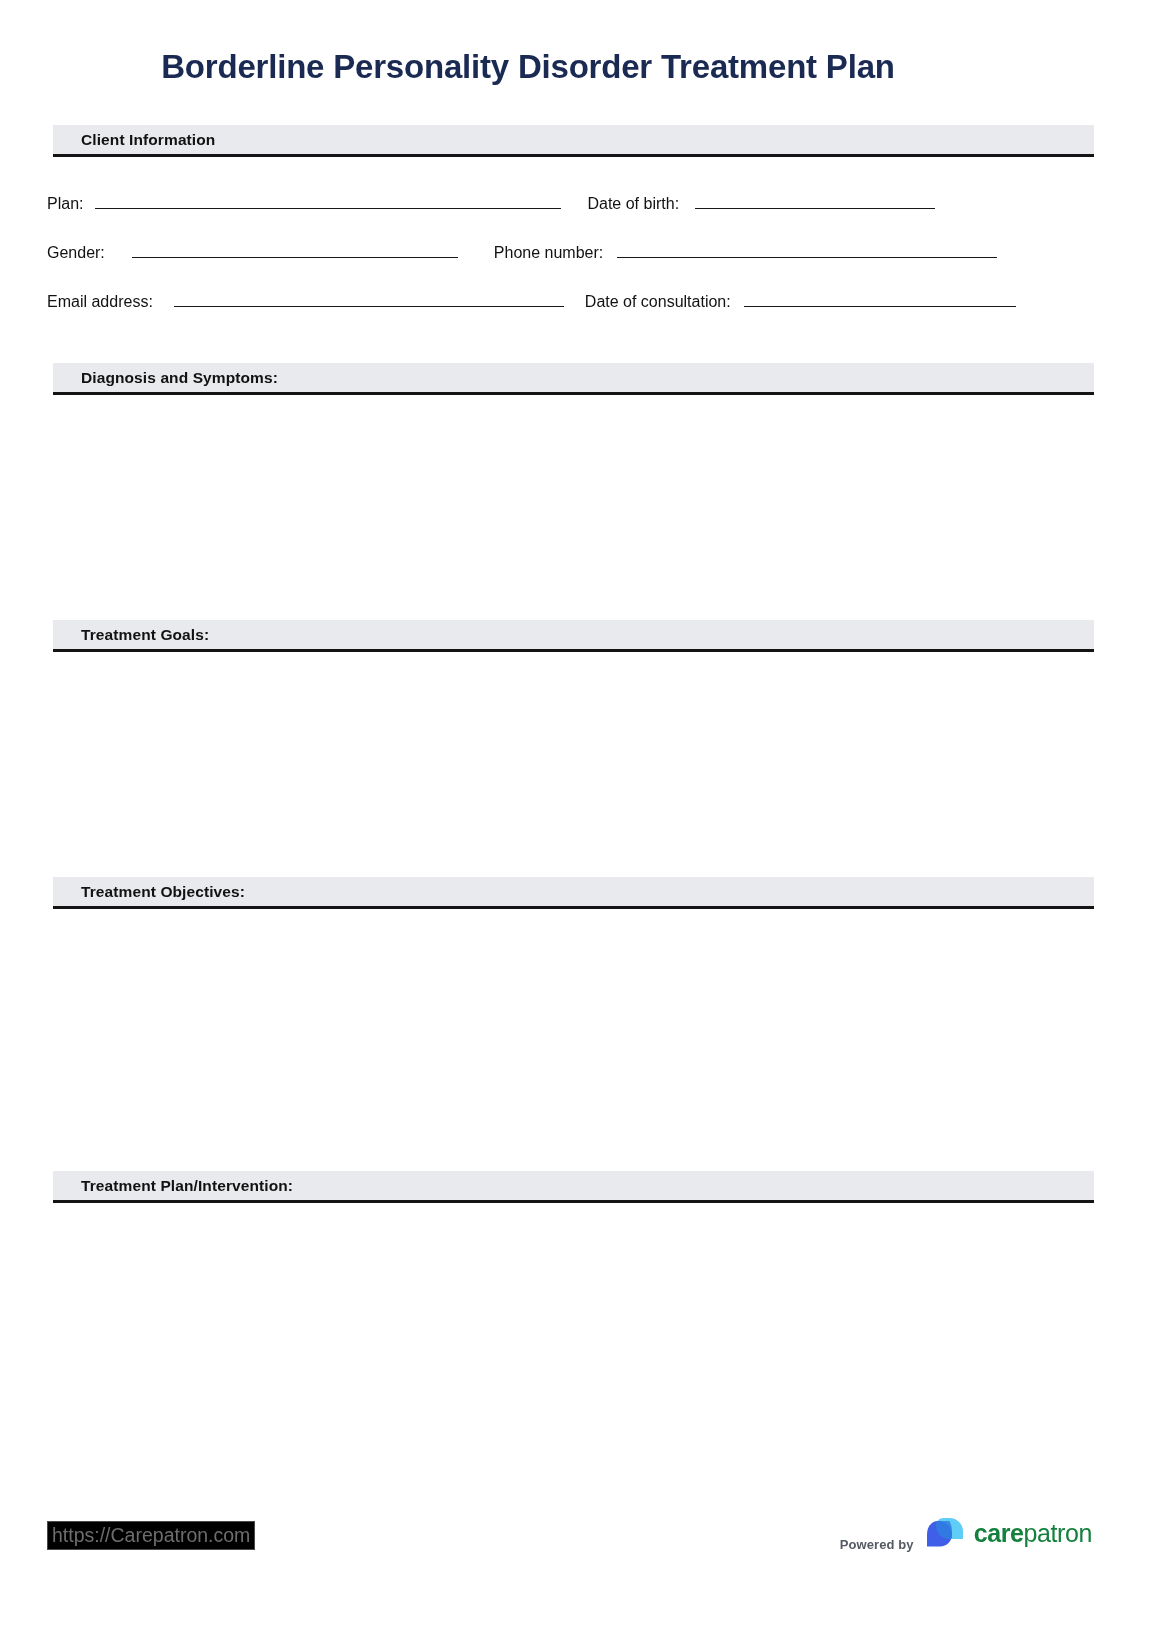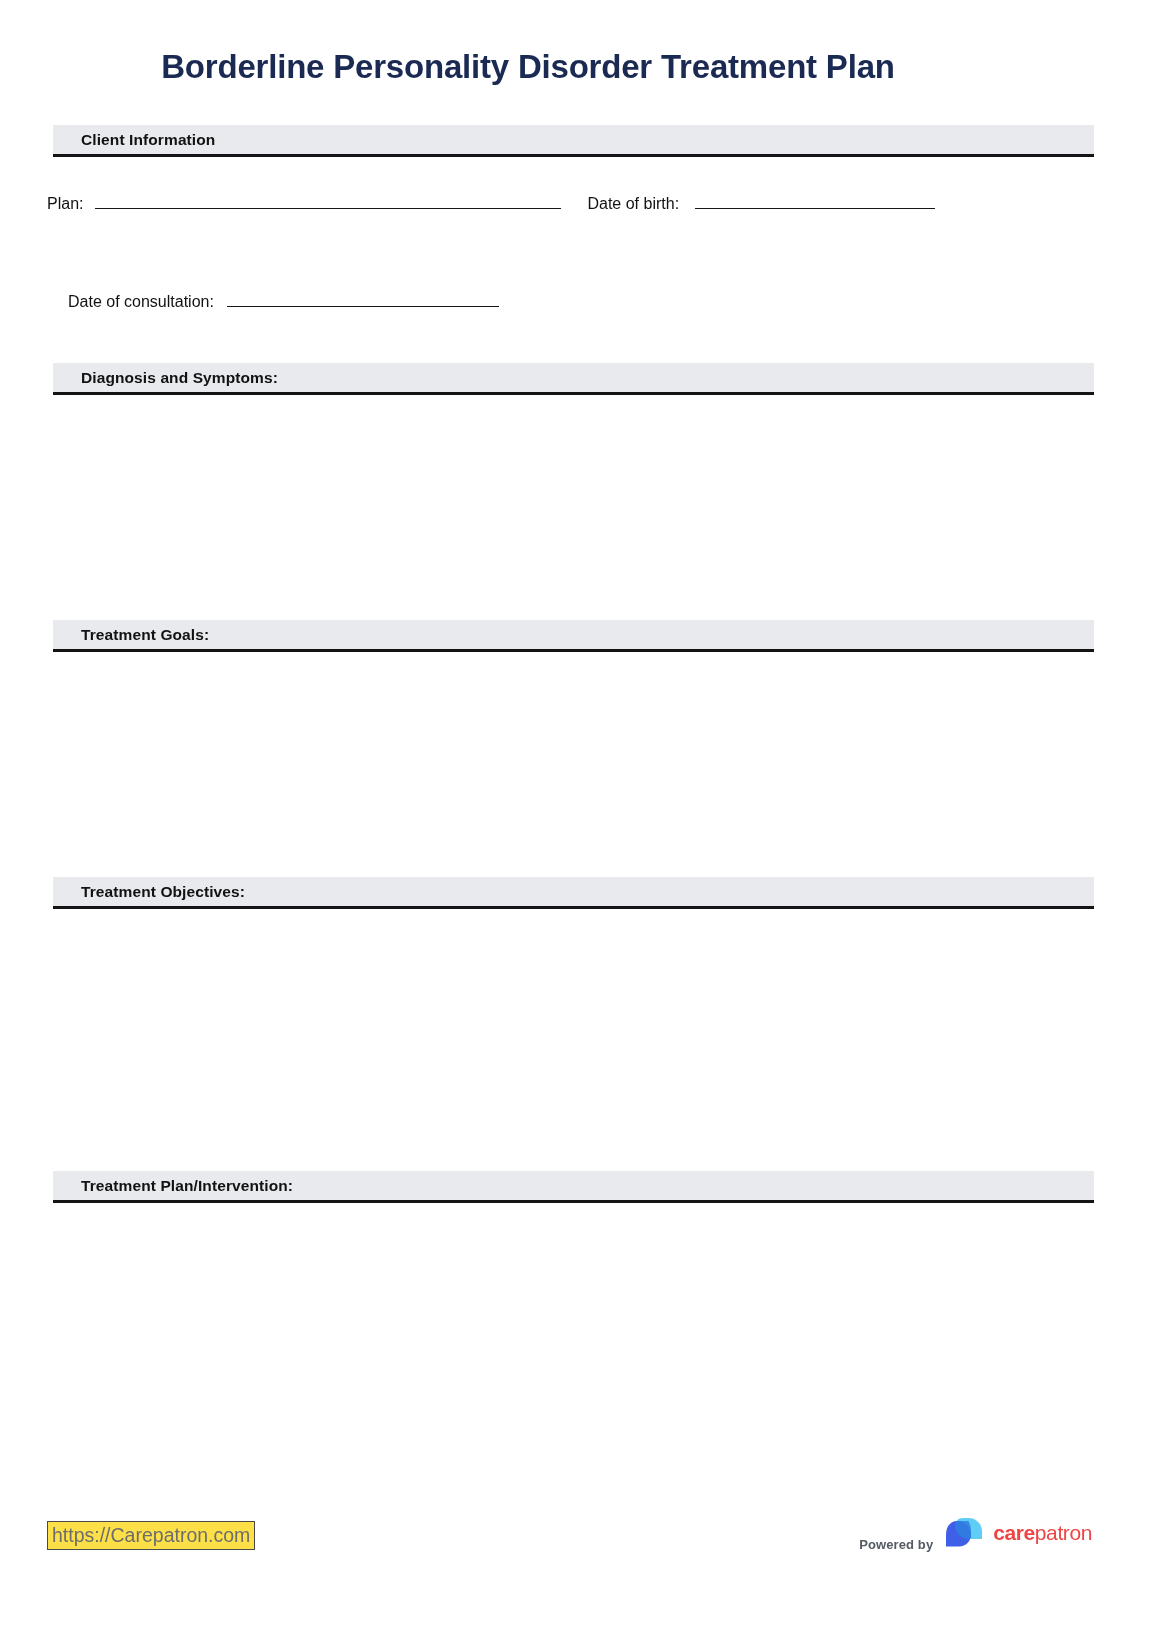--- a/index.html
+++ b/index.html
@@ -89,21 +89,21 @@
   
   .footer-url {
     position: absolute;
     left: 47px;
     top: 1521px;
     padding: 2px 4px 3px 4px;
     border: 1px solid #4a4a4a;
     font-size: 19.5px;
     color: #6d6d6d;
     line-height: 22px;
-    background: #fde047;
+    background: #000000;
   }
 
   .footer-brand {
     position: absolute;
     right: 84px;
     top: 1513px;
     display: flex;
     align-items: center;
     gap: 9px;
   }
@@ -115,22 +115,22 @@
     white-space: nowrap;
     margin-top: 24px;
   }
   .brand-mark {
     position: relative;
     width: 42px;
     height: 32px;
     flex: none;
   }
   .brand-word {
-    font-size: 21px;
-    color: #ef4444;
+    font-size: 25px;
+    color: #15803d;
     line-height: 26px;
     white-space: nowrap;
     letter-spacing: -0.4px;
   }
   .brand-word .care { font-weight: bold; }
   .brand-word .patron { font-weight: normal; }
 </style>
 </head>
 <body>
 
@@ -146,22 +146,36 @@
     <div class="field">
       <span class="field-label">Plan:</span>
       <span class="field-line" style="width:466px; margin-left:12px;"></span>
     </div>
     <div class="field" style="margin-left:26px;">
       <span class="field-label">Date of birth:</span>
       <span class="field-line" style="width:240px; margin-left:16px;"></span>
     </div>
   </div>
 
+  <div class="field-row" style="top:239px;">
+    <div class="field">
+      <span class="field-label">Gender:</span>
+      <span class="field-line" style="width:326px; margin-left:27px;"></span>
+    </div>
+    <div class="field" style="margin-left:36px;">
+      <span class="field-label">Phone number:</span>
+      <span class="field-line" style="width:380px; margin-left:14px;"></span>
+    </div>
+  </div>
 
   <div class="field-row" style="top:288px;">
+    <div class="field">
+      <span class="field-label">Email address:</span>
+      <span class="field-line" style="width:390px; margin-left:21px;"></span>
+    </div>
     <div class="field" style="margin-left:21px;">
       <span class="field-label">Date of consultation:</span>
       <span class="field-line" style="width:272px; margin-left:13px;"></span>
     </div>
   </div>
 
   <div class="section-band" style="top:363px;">
     <span class="section-label">Diagnosis and Symptoms:</span>
   </div>
   <div class="write-area" style="top:399px; height:215px;"></div>

